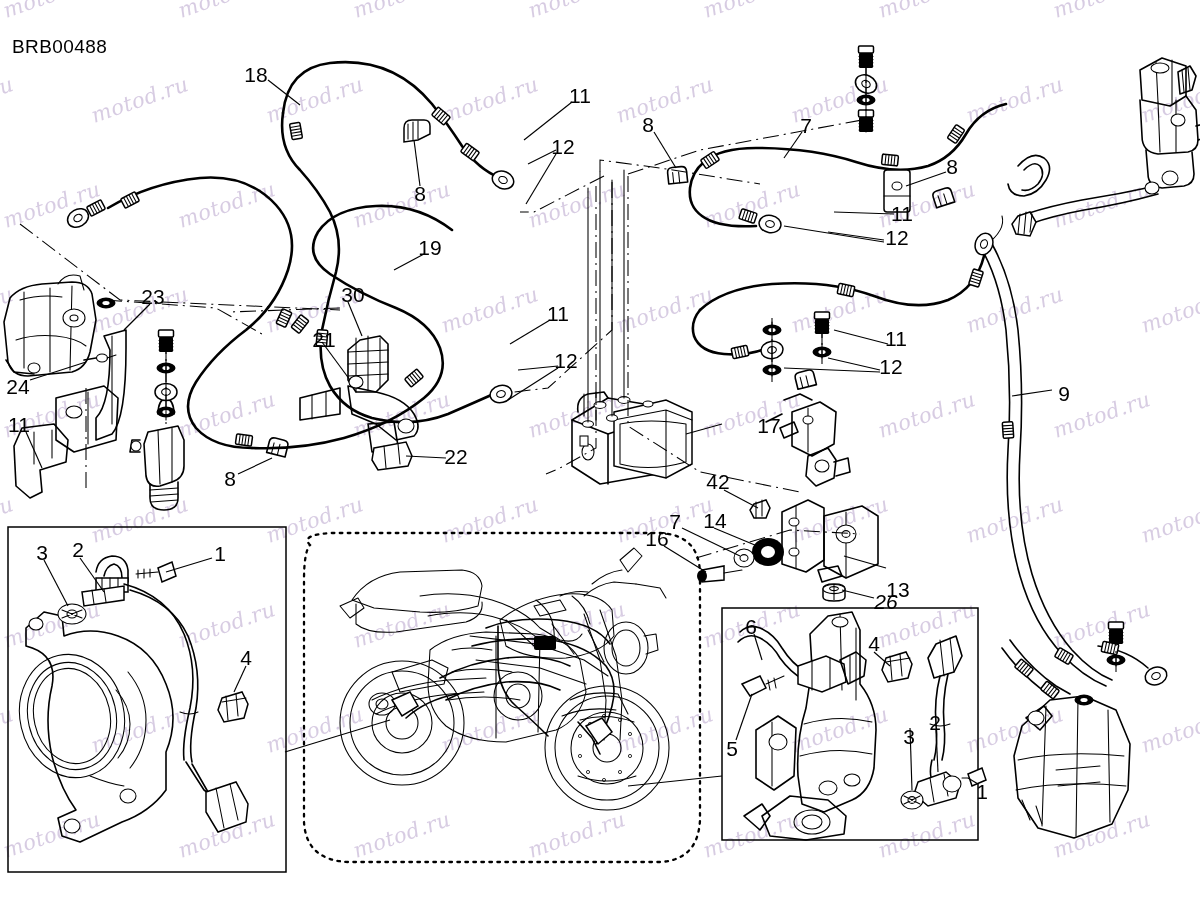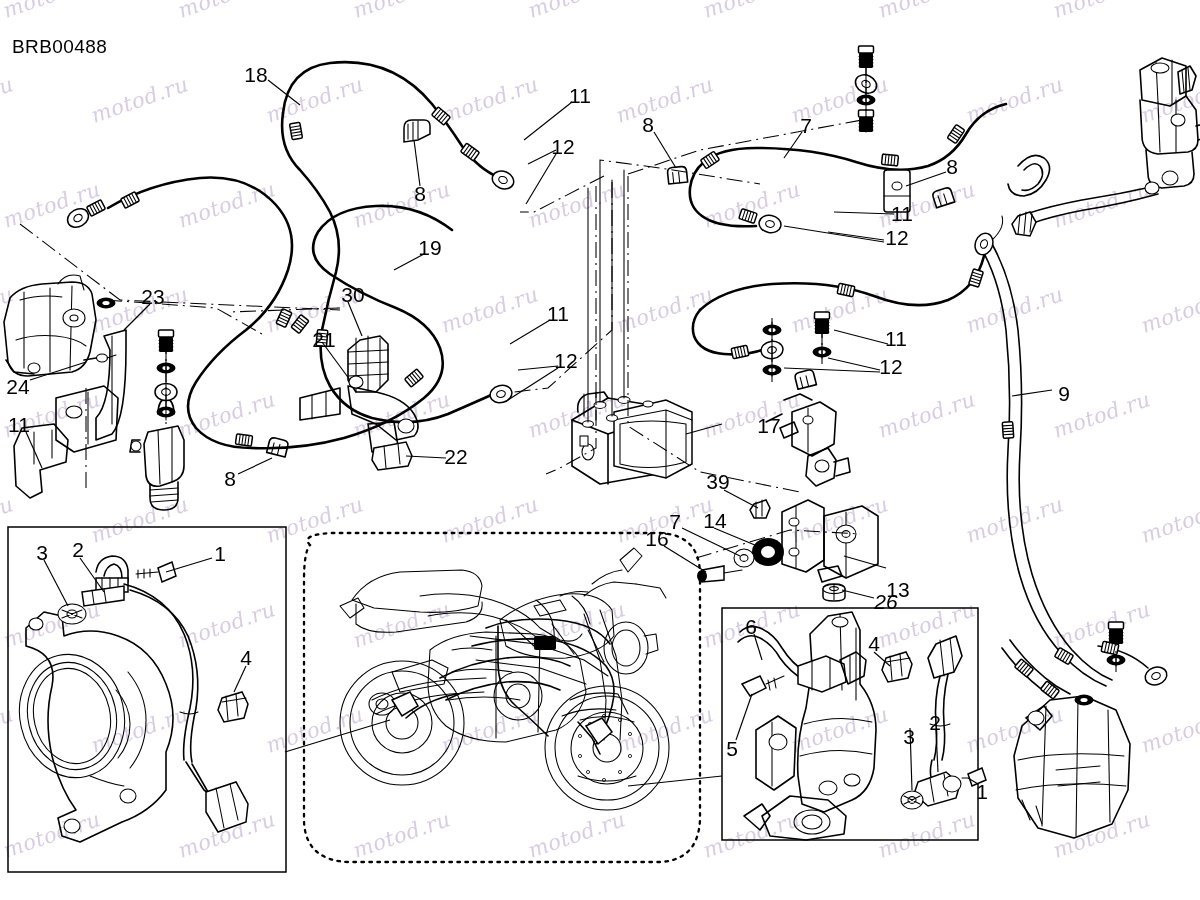--- a/index.html
+++ b/index.html
@@ -719,21 +719,21 @@
     <div class="callout" style="left: 558px; top: 313px;">11</div>
     <div class="callout" style="left: 566px; top: 360px;">12</div>
     <div class="callout" style="left: 896px; top: 338px;">11</div>
     <div class="callout" style="left: 891px; top: 366px;">12</div>
     <div class="callout" style="left: 18px; top: 386px;">24</div>
     <div class="callout" style="left: 1064px; top: 393px;">9</div>
     <div class="callout" style="left: 769px; top: 425px;">17</div>
     <div class="callout" style="left: 19px; top: 424px;">11</div>
     <div class="callout" style="left: 230px; top: 478px;">8</div>
     <div class="callout" style="left: 456px; top: 456px;">22</div>
-    <div class="callout" style="left: 718px; top: 481px;">39</div>
+    <div class="callout" style="left: 718px; top: 481px;">42</div>
     <div class="callout" style="left: 675px; top: 521px;">7</div>
     <div class="callout" style="left: 707px; top: 520px; margin-left: 8px;">14</div>
     <div class="callout" style="left: 657px; top: 538px;">16</div>
     <div class="callout" style="left: 898px; top: 573px; margin-top: 16px;">13</div>
     <div class="callout" style="left: 886px; top: 601px; font-style: italic;">26</div>
     <div class="callout" style="left: 42px; top: 552px;">3</div>
     <div class="callout" style="left: 78px; top: 549px;">2</div>
     <div class="callout" style="left: 220px; top: 553px;">1</div>
     <div class="callout" style="left: 246px; top: 657px;">4</div>
     <div class="callout" style="left: 751px; top: 626px;">6</div>

